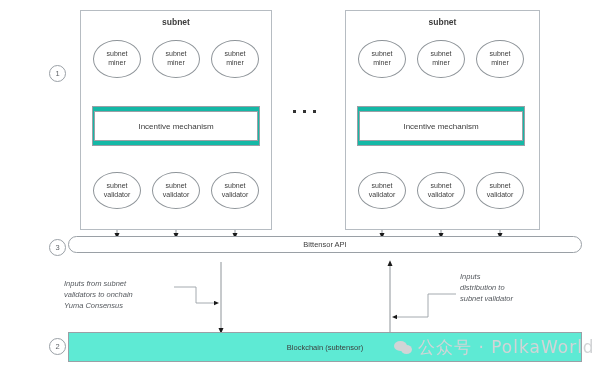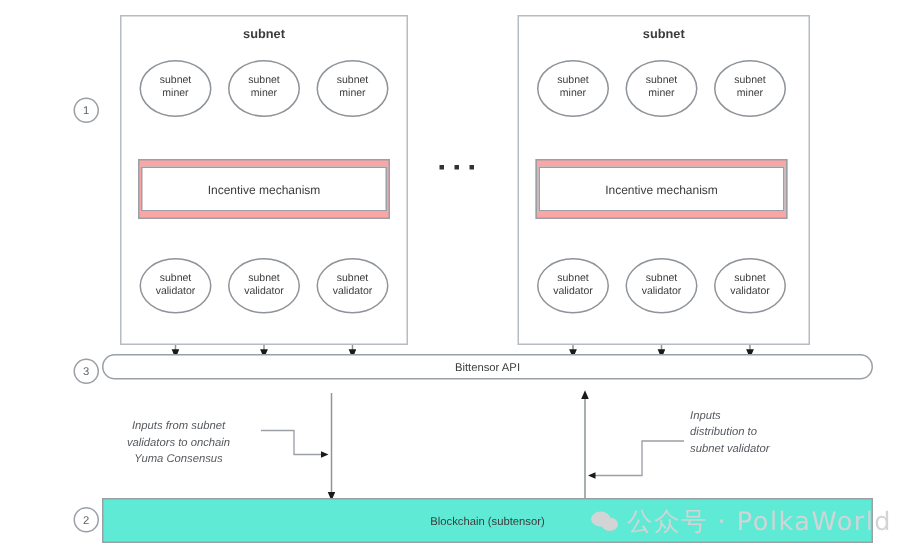--- a/index.html
+++ b/index.html
@@ -35,21 +35,21 @@
 
   
   .ellipse-node{
     border:1px solid #8e9499;background:#fff;border-radius:50%;
     display:flex;flex-direction:column;align-items:center;justify-content:center;
     font-size:7px;color:#3c3c3c;line-height:1.25;text-align:center;
   }
 
   
   .incentive-outer{
-    border:1px solid #9aa0a6;background:#fca5a5;
+    border:1px solid #9aa0a6;background:#14b8a6;
   }
   .incentive-inner{
     position:absolute;left:1px;right:1px;top:4px;bottom:4px;
     border:1px solid #9aa0a6;background:#fff;
     display:flex;align-items:center;justify-content:center;
     font-size:8px;color:#3c3c3c;
   }
 
   
   .pill{
@@ -66,21 +66,21 @@
 
   .dots{
     position:absolute;display:flex;gap:7px;align-items:center;
   }
   .dots i{display:block;width:3px;height:3px;background:#333;}
 
   .anno{
     position:absolute;font-size:7.5px;font-style:italic;color:#55595e;
     line-height:1.45;
   }
-  .anno.right-align{text-align:center;}
+  .anno.right-align{text-align:left;}
   .anno.left-align{text-align:left;}
 
   
   .watermark{
     position:absolute;display:flex;align-items:center;gap:5px;
     color:#d2d4d6;font-size:17px;letter-spacing:1px;
     font-family:"DejaVu Sans",sans-serif;
     user-select:none;
   }
   .wechat-mark{

